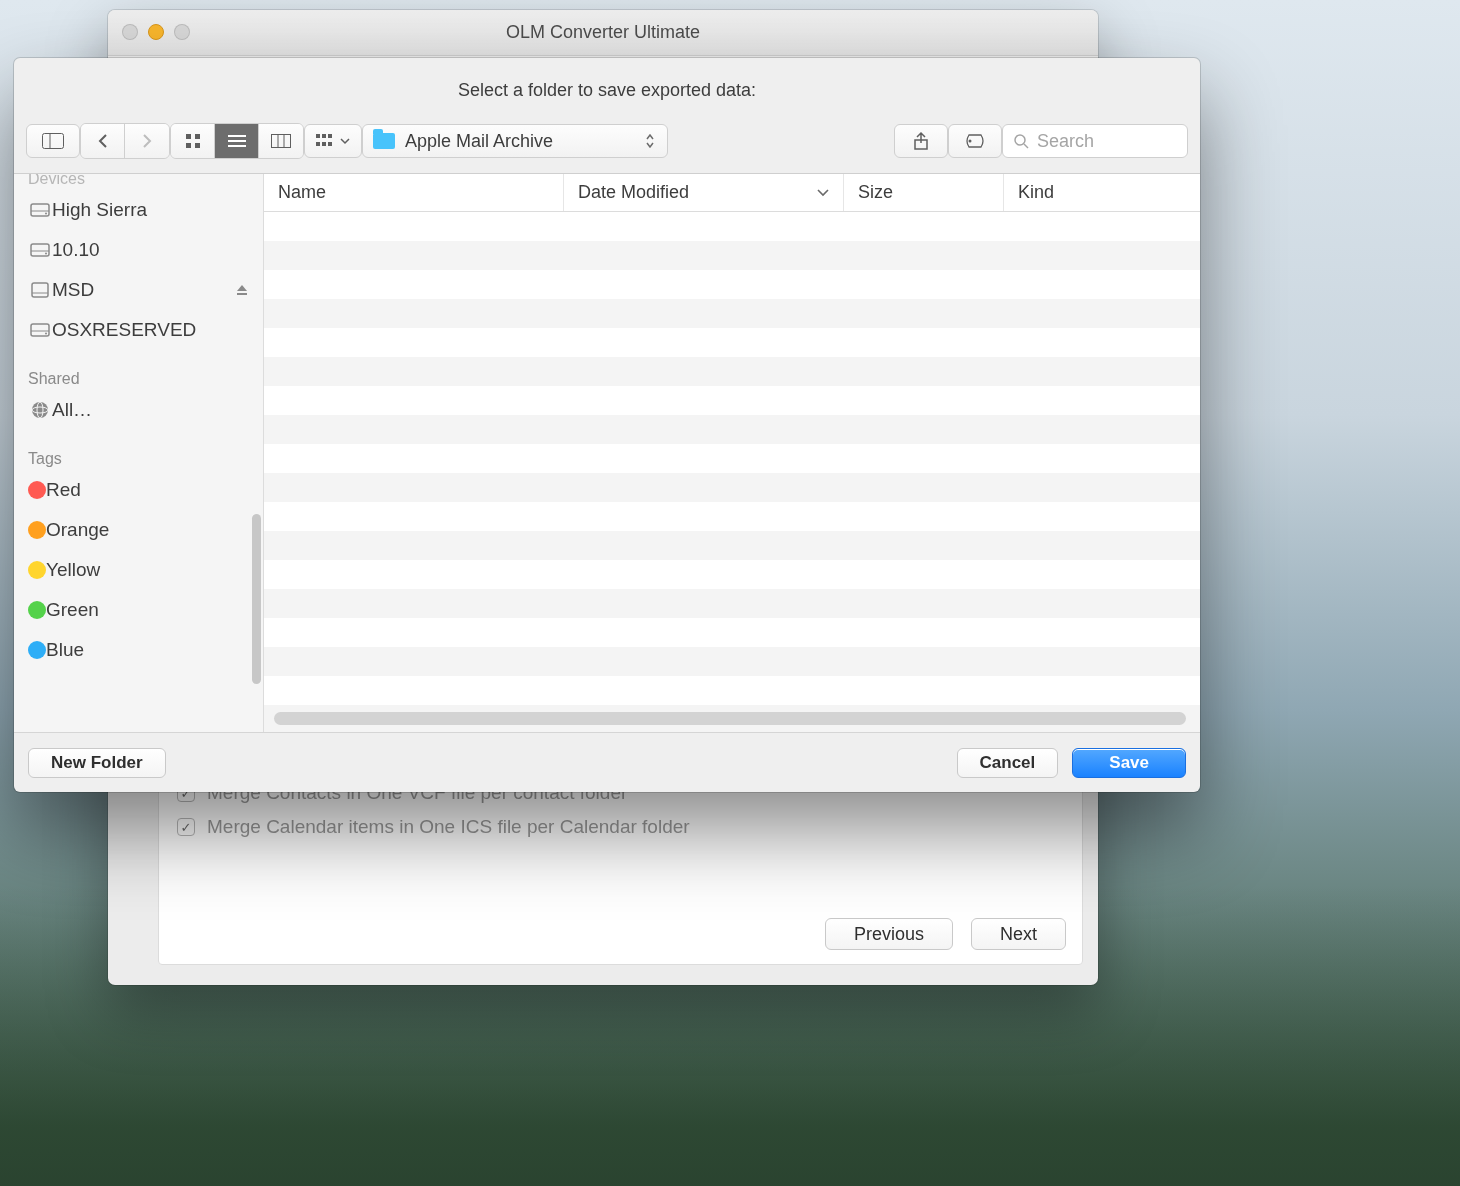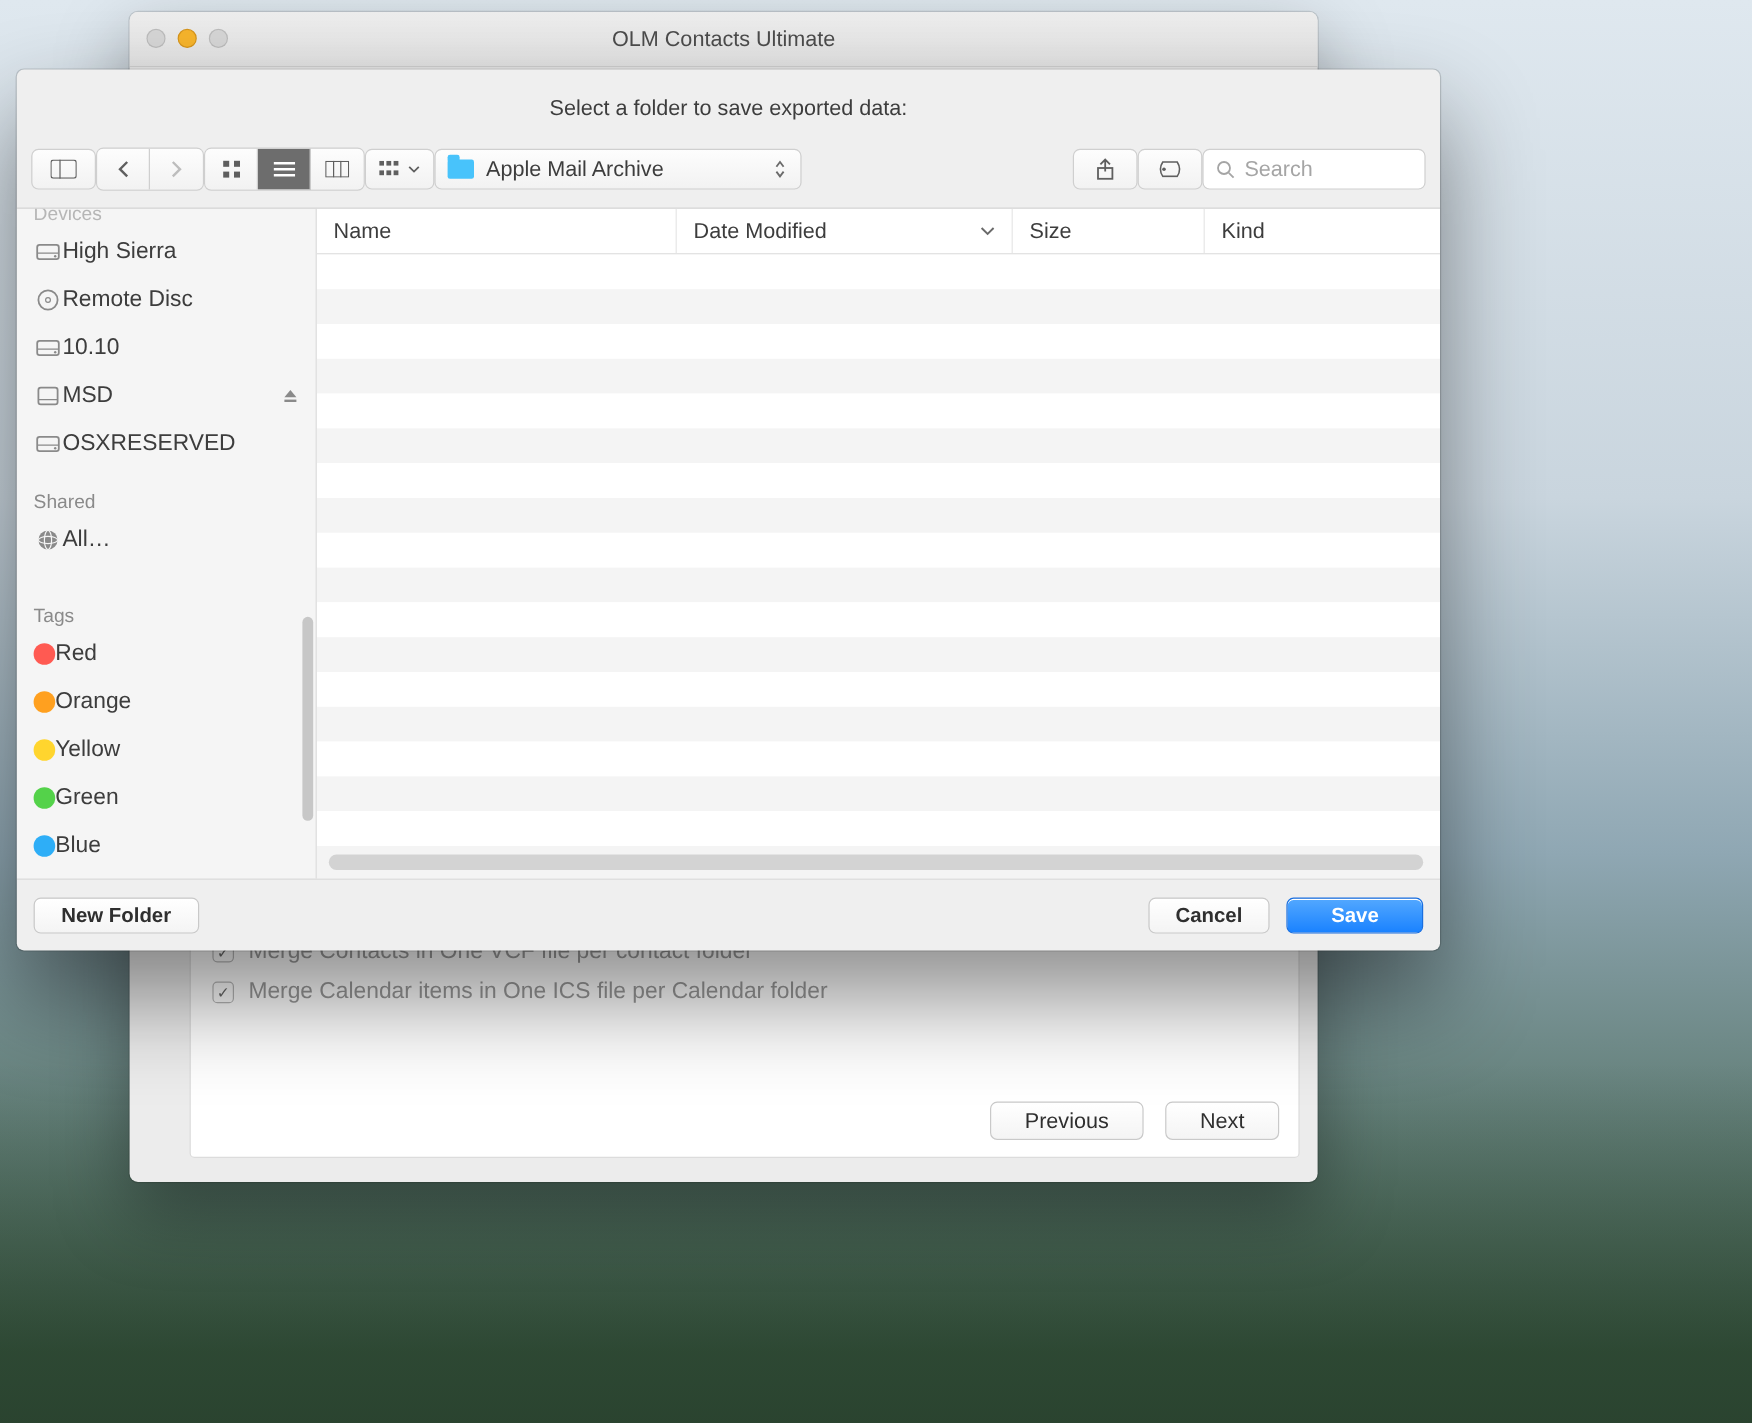--- a/index.html
+++ b/index.html
@@ -64,21 +64,21 @@
 
 <div class="bgshadow"></div>
 
 <div class="main-window">
   <div class="main-titlebar">
     <div class="traffic">
       <div class="tl close"></div>
       <div class="tl min"></div>
       <div class="tl"></div>
     </div>
-    <div class="main-title">OLM Contacts Ultimate</div>
+    <div class="main-title">OLM Converter Ultimate</div>
   </div>
 
   <div class="main-body">
     <div class="opt-row">
       <div class="chk">✓</div>
       <div class="opt-text">Merge Contacts in One VCF file per contact folder</div>
     </div>
     <div class="opt-row">
       <div class="chk">✓</div>
       <div class="opt-text">Merge Calendar items in One ICS file per Calendar folder</div>
@@ -219,29 +219,20 @@
                 <rect x="2" y="5" width="18" height="12" rx="2" fill="none" stroke="#8a8a8a" stroke-width="1.5"></rect>
                 <line x1="2" y1="12" x2="20" y2="12" stroke="#8a8a8a"></line>
                 <circle cx="17" cy="14.5" r="1" fill="#8a8a8a"></circle>
               </svg>
             </span>
             <span>High Sierra</span>
           </div>
           <div class="sb-row">
             <span class="ic">
               <svg width="22" height="22">
-                <circle cx="11" cy="11" r="8" fill="none" stroke="#8a8a8a" stroke-width="1.5"></circle>
-                <circle cx="11" cy="11" r="2" fill="none" stroke="#8a8a8a"></circle>
-              </svg>
-            </span>
-            <span>Remote Disc</span>
-          </div>
-          <div class="sb-row">
-            <span class="ic">
-              <svg width="22" height="22">
                 <rect x="2" y="5" width="18" height="12" rx="2" fill="none" stroke="#8a8a8a" stroke-width="1.5"></rect>
                 <line x1="2" y1="12" x2="20" y2="12" stroke="#8a8a8a"></line>
                 <circle cx="17" cy="14.5" r="1" fill="#8a8a8a"></circle>
               </svg>
             </span>
             <span>10.10</span>
           </div>
           <div class="sb-row">
             <span class="ic">
               <svg width="22" height="22">
@@ -271,21 +262,21 @@
           <div class="sb-row">
             <span class="ic">
               <svg width="22" height="22">
                 <circle cx="11" cy="11" r="8" fill="#8a8a8a"></circle>
                 <ellipse cx="11" cy="11" rx="8" ry="3" fill="none" stroke="#f5f5f5" stroke-width="1"></ellipse>
                 <ellipse cx="11" cy="11" rx="3" ry="8" fill="none" stroke="#f5f5f5" stroke-width="1"></ellipse>
               </svg>
             </span>
             <span>All…</span>
           </div>
-          <div class="sb-section" style="margin-top:29px">Tags</div>
+          <div class="sb-section" style="margin-top:14px">Tags</div>
           <div class="sb-row">
             <span class="tag-dot" style="background:#ff5a52"></span>
             <span>Red</span>
           </div>
           <div class="sb-row">
             <span class="tag-dot" style="background:#ffa01f"></span>
             <span>Orange</span>
           </div>
           <div class="sb-row">
             <span class="tag-dot" style="background:#ffd52e"></span>

